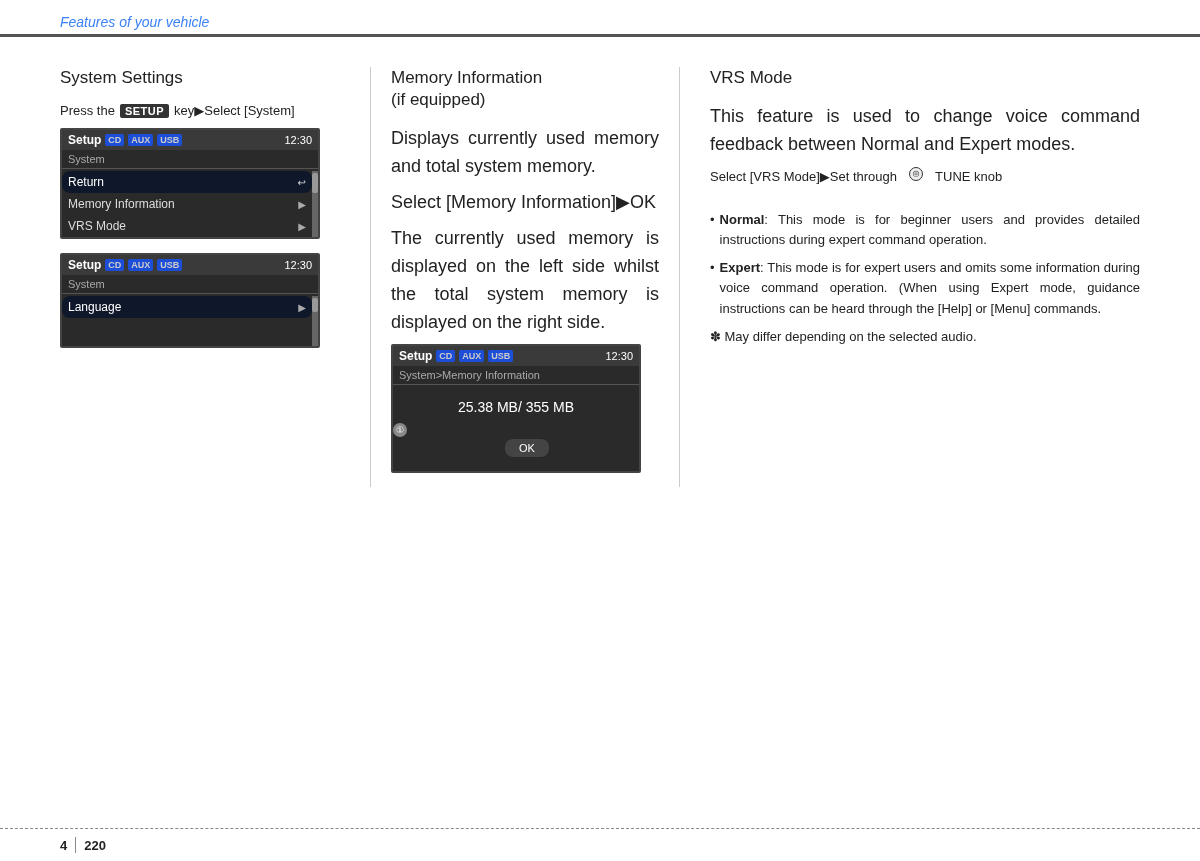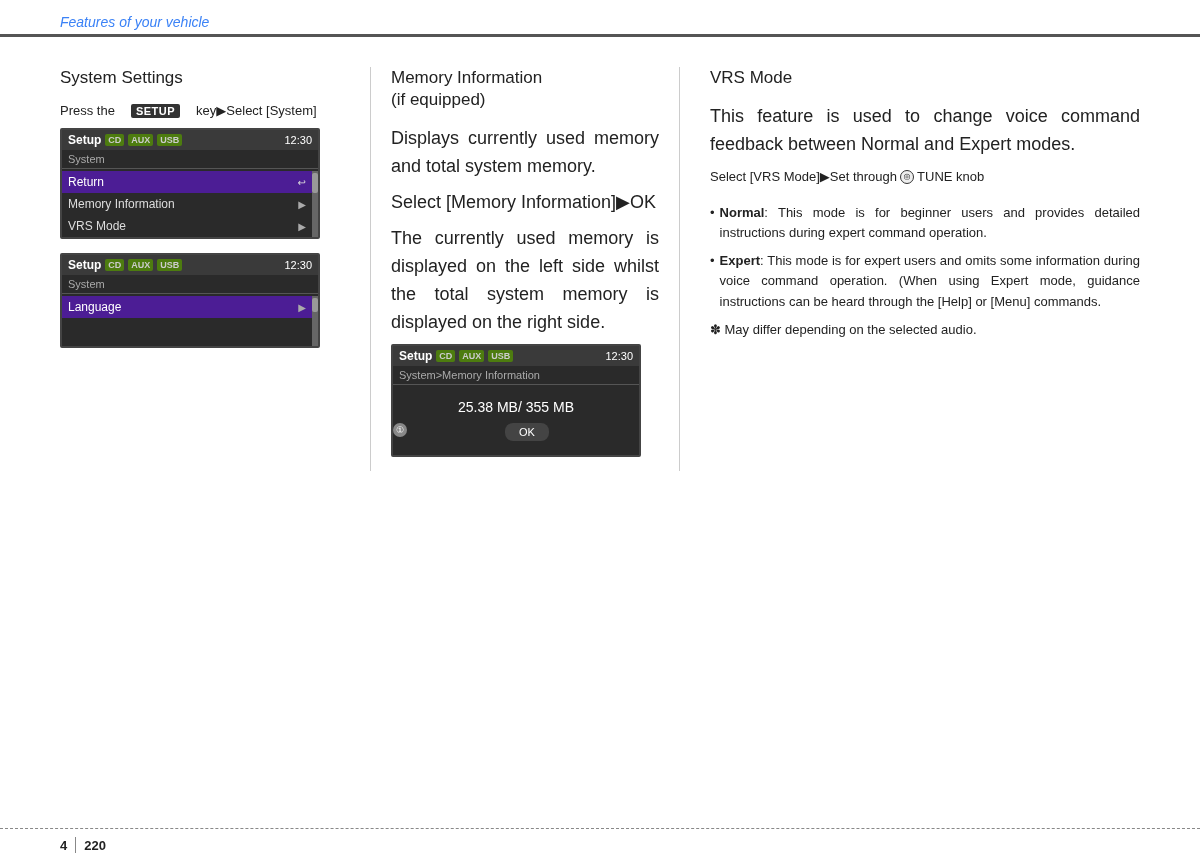--- a/index.html
+++ b/index.html
@@ -58,21 +58,21 @@
       margin-bottom: 14px;
       line-height: 1.3;
     }
 
     
     .press-instruction {
       font-size: 13px;
       margin-bottom: 10px;
       display: flex;
       align-items: center;
-      gap: 16px;
+      gap: 5px;
     }
     .setup-badge {
       background: #333;
       color: #fff;
       font-size: 11px;
       font-weight: bold;
       padding: 1px 5px;
       border-radius: 2px;
       letter-spacing: 0.5px;
     }
@@ -97,21 +97,21 @@
       display: flex;
       align-items: center;
       gap: 4px;
     }
     .screen-topbar-title {
       color: #fff;
       font-size: 12px;
       font-weight: bold;
     }
     .screen-badge {
-      background: #4d7c0f;
+      background: #1d4ed8;
       color: #ccc;
       font-size: 9px;
       padding: 1px 3px;
       border-radius: 2px;
       font-weight: bold;
     }
     .screen-time {
       color: #fff;
       font-size: 11px;
     }
@@ -122,22 +122,23 @@
     }
     .screen-menu-item {
       display: flex;
       align-items: center;
       justify-content: space-between;
       padding: 4px 6px;
       color: #ddd;
       font-size: 12px;
     }
     .screen-menu-item.highlighted {
-      background: #4c1d95;
-      color: #fff;
+      background: #0f172a;
+      color: #fff;
+      border-radius: 8px;
     }
     .screen-arrow {
       color: #aaa;
       font-size: 10px;
     }
     .screen-arrow.back {
       color: #ddd;
     }
     .screen-divider {
       height: 1px;
@@ -160,21 +161,21 @@
       padding: 12px 0 8px 0;
     }
     .screen-ok-btn {
       background: #444;
       color: #fff;
       font-size: 11px;
       text-align: right;
       padding: 3px 14px;
       border-radius: 8px;
       display: inline-block;
-      margin: 0 auto 8px auto;
+      margin: 16px auto 8px auto;
     }
     .screen-ok-row {
       display: flex;
       justify-content: center;
       gap: 8px;
       padding-bottom: 6px;
     }
     .screen-ok-circle {
       width: 14px;
       height: 14px;
@@ -256,24 +257,23 @@
       justify-content: center;
       font-size: 8px;
       vertical-align: middle;
       margin: 0 1px;
       background: #eee;
     }
 
     .select-instruction {
       font-size: 13px;
       line-height: 1.55;
-      margin-bottom: 16px;
-      display: flex;
-      align-items: center;
-      gap: 2px;
+      margin-bottom: 23px;
+      display: flex;
+      gap: 11px;
       flex-wrap: wrap;
     }
   </style>
 </head>
 <body>
 
 <div class="header">
   <span class="header-title">Features of your vehicle</span>
 </div>
 

